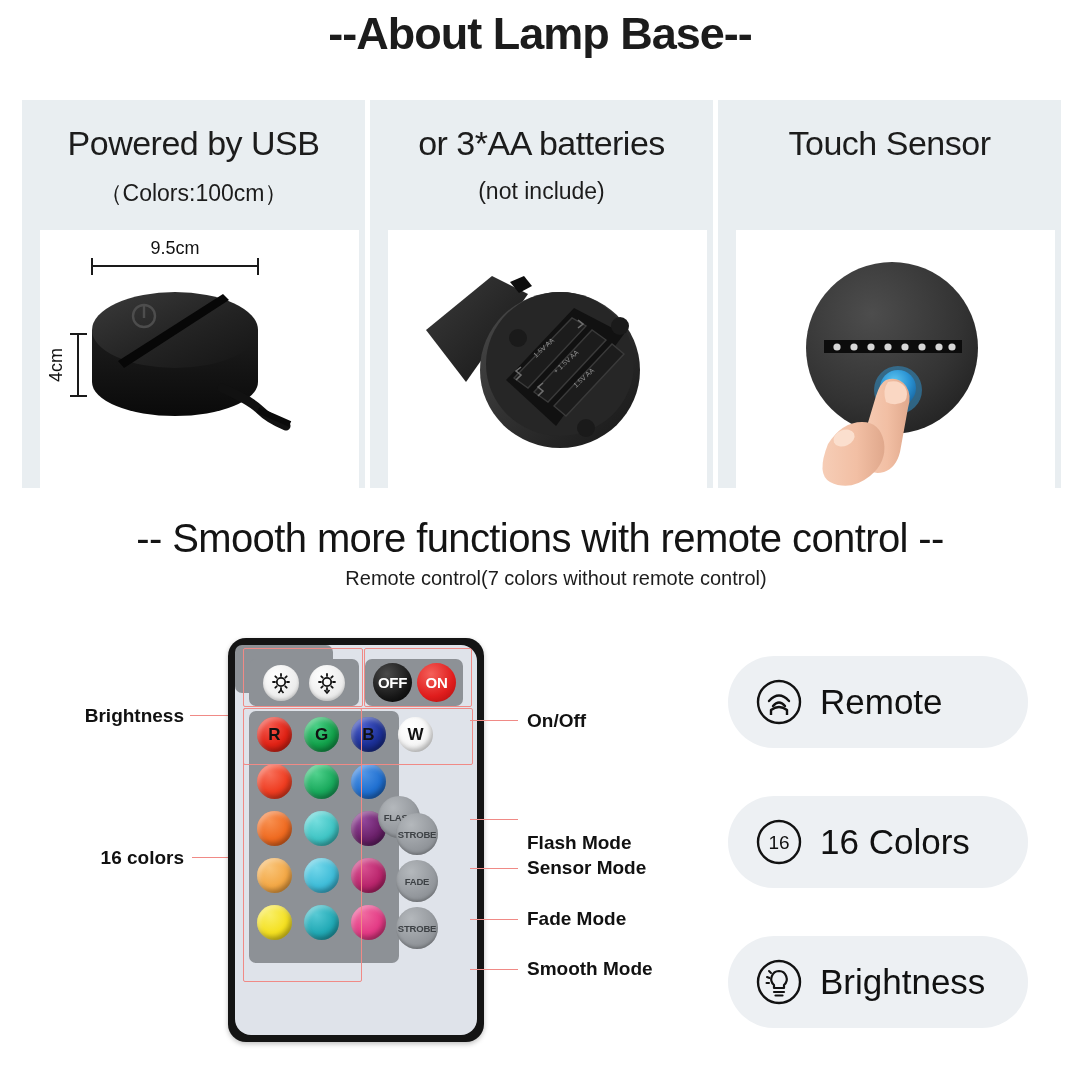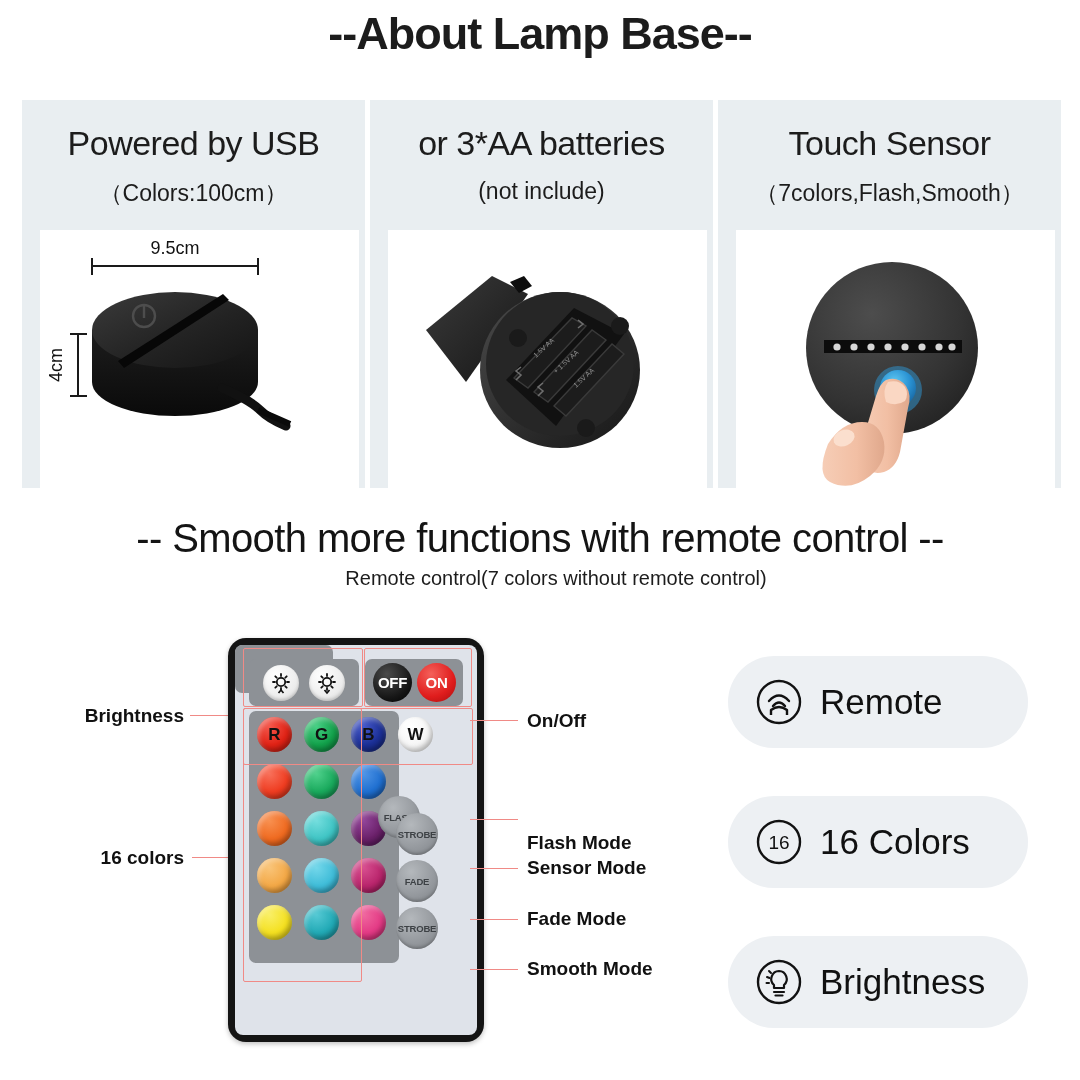--- a/index.html
+++ b/index.html
@@ -47,21 +47,21 @@
     font-size:20px;font-weight:400;color:#1c1c1c;white-space:nowrap;padding-left:16px;
   }
   
   .remote-wrap{position:absolute;left:228px;top:638px;width:256px;height:404px;}
   .remote-body{
     position:absolute;inset:0;background:#141414;border-radius:18px;
     box-shadow:0 2px 5px rgba(0,0,0,.25);
   }
   .remote-face{
     position:absolute;left:7px;top:7px;right:7px;bottom:7px;
-    background:#dfe3ea;border-radius:8px;
+    background:#dfe3ea;border-radius:16px;
   }
   .pad{position:absolute;background:#8d9196;border-radius:7px;}
   .pad-bright{left:14px;top:14px;width:110px;height:47px;}
   .pad-power{left:130px;top:14px;width:98px;height:47px;}
   .pad-colors{left:14px;top:66px;width:150px;height:252px;}
   .pad-wtop{left:130px;top:66px;width:98px;height:48px;background:#8d9196;border-radius:7px;}
   .btn{position:absolute;border-radius:50%;display:flex;align-items:center;
        justify-content:center;font-weight:700;}
   .btn-sun{width:36px;height:36px;background:
      radial-gradient(circle at 36% 30%,#ffffff 0%,#ededed 60%,#d8d8d8 100%);
@@ -197,21 +197,20 @@
           <circle cx="130" cy="108" r="9"></circle>
             <circle cx="232" cy="96" r="9"></circle>
           <circle cx="198" cy="198" r="9"></circle>
         </g>
       </svg>
     </div>
   </div>
 
   <div class="panel p3">
     <div class="panel-title">Touch Sensor</div>
-    <div class="panel-sub">（7colors,Flash,Smooth）</div>
     <div class="panel-photo">
       <svg viewBox="0 0 319 264" width="319" height="264">
         <defs>
           <radialGradient id="discG" cx="38%" cy="30%" r="75%">
             <stop offset="0%" stop-color="#4d4d4d"></stop>
               <stop offset="70%" stop-color="#333"></stop>
             <stop offset="100%" stop-color="#242424"></stop>
           </radialGradient>
           <linearGradient id="skinG" x1="0" y1="0" x2="1" y2="0">
             <stop offset="0%" stop-color="#f6cdb6"></stop>

